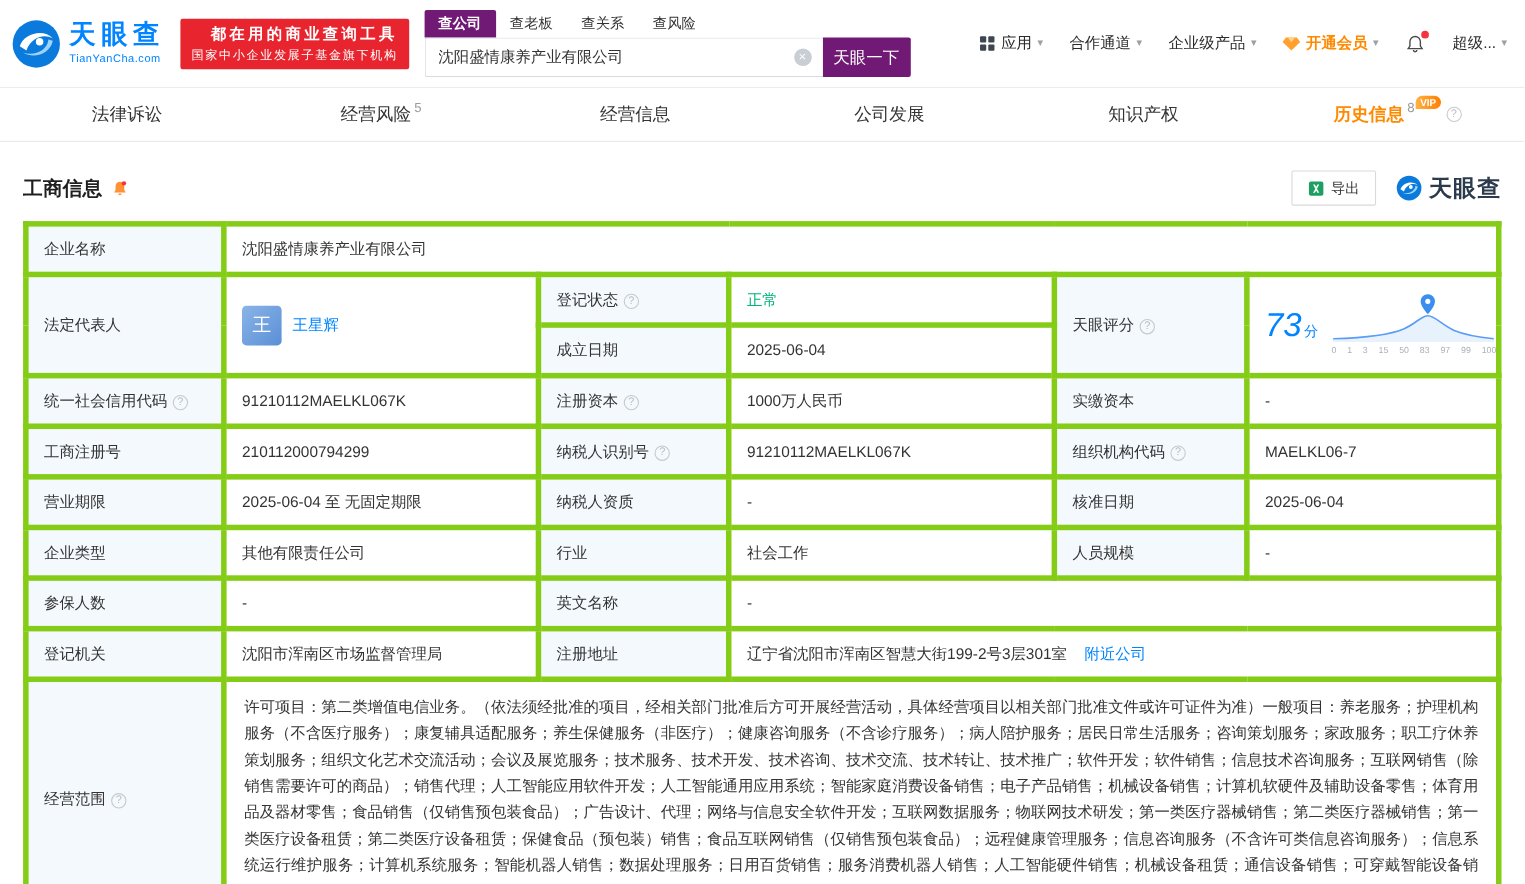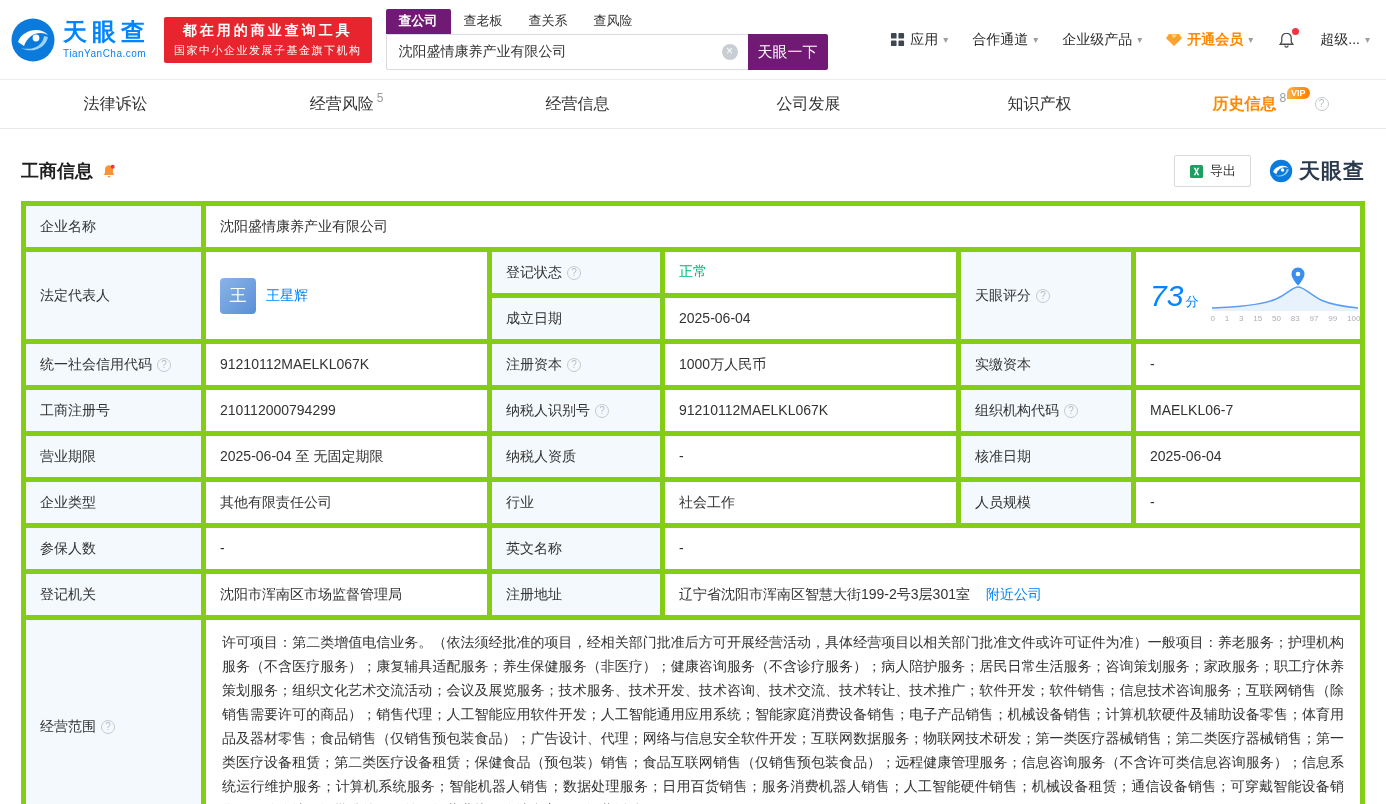--- a/index.html
+++ b/index.html
@@ -9,21 +9,21 @@
     color: #333; background: #fff; overflow: hidden; font-size: 14px;
   }
   a { text-decoration: none; }
 
   
   .topbar { height: 80px; display: flex; align-items: center; padding: 0 16px 0 10px; border-bottom: 1px solid #ececec; }
   .logo { display: flex; align-items: center; gap: 7px; cursor: pointer; }
   .logo-text { display: flex; flex-direction: column; }
   .logo-cn { color: #0084ff; font-size: 24px; font-weight: bold; letter-spacing: 5px; line-height: 1; }
   .logo-en { color: #0084ff; font-size: 10px; margin-top: 4px; letter-spacing: .5px; }
-  .badge { margin-left: 14px; background: #e8252e; color: #fff; padding: 5px 10px; border-radius: 2px; text-align: center; }
+  .badge { margin-left: 14px; background: #e8252e; color: #fff; padding: 5px 10px; border-radius: 2px; text-align: right; }
   .badge-line1 { font-size: 14px; font-weight: bold; letter-spacing: 3px; white-space: nowrap; }
   .badge-line2 { font-size: 11px; letter-spacing: 1.5px; margin-top: 3px; white-space: nowrap; }
 
   .search-wrap { margin-left: 14px; }
   .search-tabs { display: flex; }
   .stab { font-size: 13px; padding: 3px 13px 4px; color: #333; cursor: pointer; white-space: nowrap; }
   .stab.active { background: #701a75; color: #fff; border-radius: 2px 2px 0 0; font-weight: bold; }
   .search-row { display: flex; }
   .search-box { position: relative; width: 362px; height: 36px; border: 1px solid #d8dce1; border-right: none; border-radius: 2px 0 0 2px; display: flex; align-items: center; background: #fff; }
   .search-box input { border: none; outline: none; width: 100%; padding: 0 36px 0 12px; font-size: 14px; color: #333; font-family: inherit; background: transparent; }
@@ -54,21 +54,21 @@
   .sub-bell { margin-left: 8px; display: inline-flex; cursor: pointer; }
   .head-right { margin-left: auto; display: flex; align-items: center; gap: 18px; }
   .export-btn { display: flex; align-items: center; gap: 6px; border: 1px solid #d9d9d9; border-radius: 2px; padding: 6px 14px; font-size: 13px; background: #fff; color: #333; cursor: pointer; font-family: inherit; }
   .brand { display: flex; align-items: center; gap: 6px; }
   .brand-text { font-size: 21px; font-weight: bold; color: #2b3b4d; letter-spacing: 1px; }
 
   
   .info-table { width: 100%; border-collapse: collapse; margin-top: 14px; table-layout: fixed; font-size: 14px; }
   .info-table td { border: 5px solid #84cc16; padding: 10px 14px; vertical-align: middle; line-height: 1.5; }
   td.lbl { background: #f4f9fd; color: #333; }
-  .green { color: #00b578; font-family: Liberation Mono, monospace; }
+  .green { color: #00b578; }
   .link { color: #0084ff; cursor: pointer; }
   .rep { display: flex; align-items: center; gap: 10px; }
   .avatar { width: 36px; height: 36px; background: linear-gradient(135deg,#8ab4e8,#5a8fd6); color: #fff; font-size: 17px; display: inline-flex; align-items: center; justify-content: center; border-radius: 4px; flex: none; }
   .score-wrap { display: flex; align-items: center; gap: 12px; }
   .score-val { display: flex; align-items: baseline; color: #0084ff; }
   .score-num { font-size: 30px; font-weight: normal; font-style: italic; text-align: right; }
   .score-unit { font-size: 13px; margin-left: 2px; }
   .score-chart { display: flex; flex-direction: column; }
   .axis { display: flex; justify-content: space-between; font-size: 8px; color: #a9b0b8; width: 150px; margin-top: -1px; }
   .addr-wrap .link { margin-left: 16px; white-space: nowrap; }

